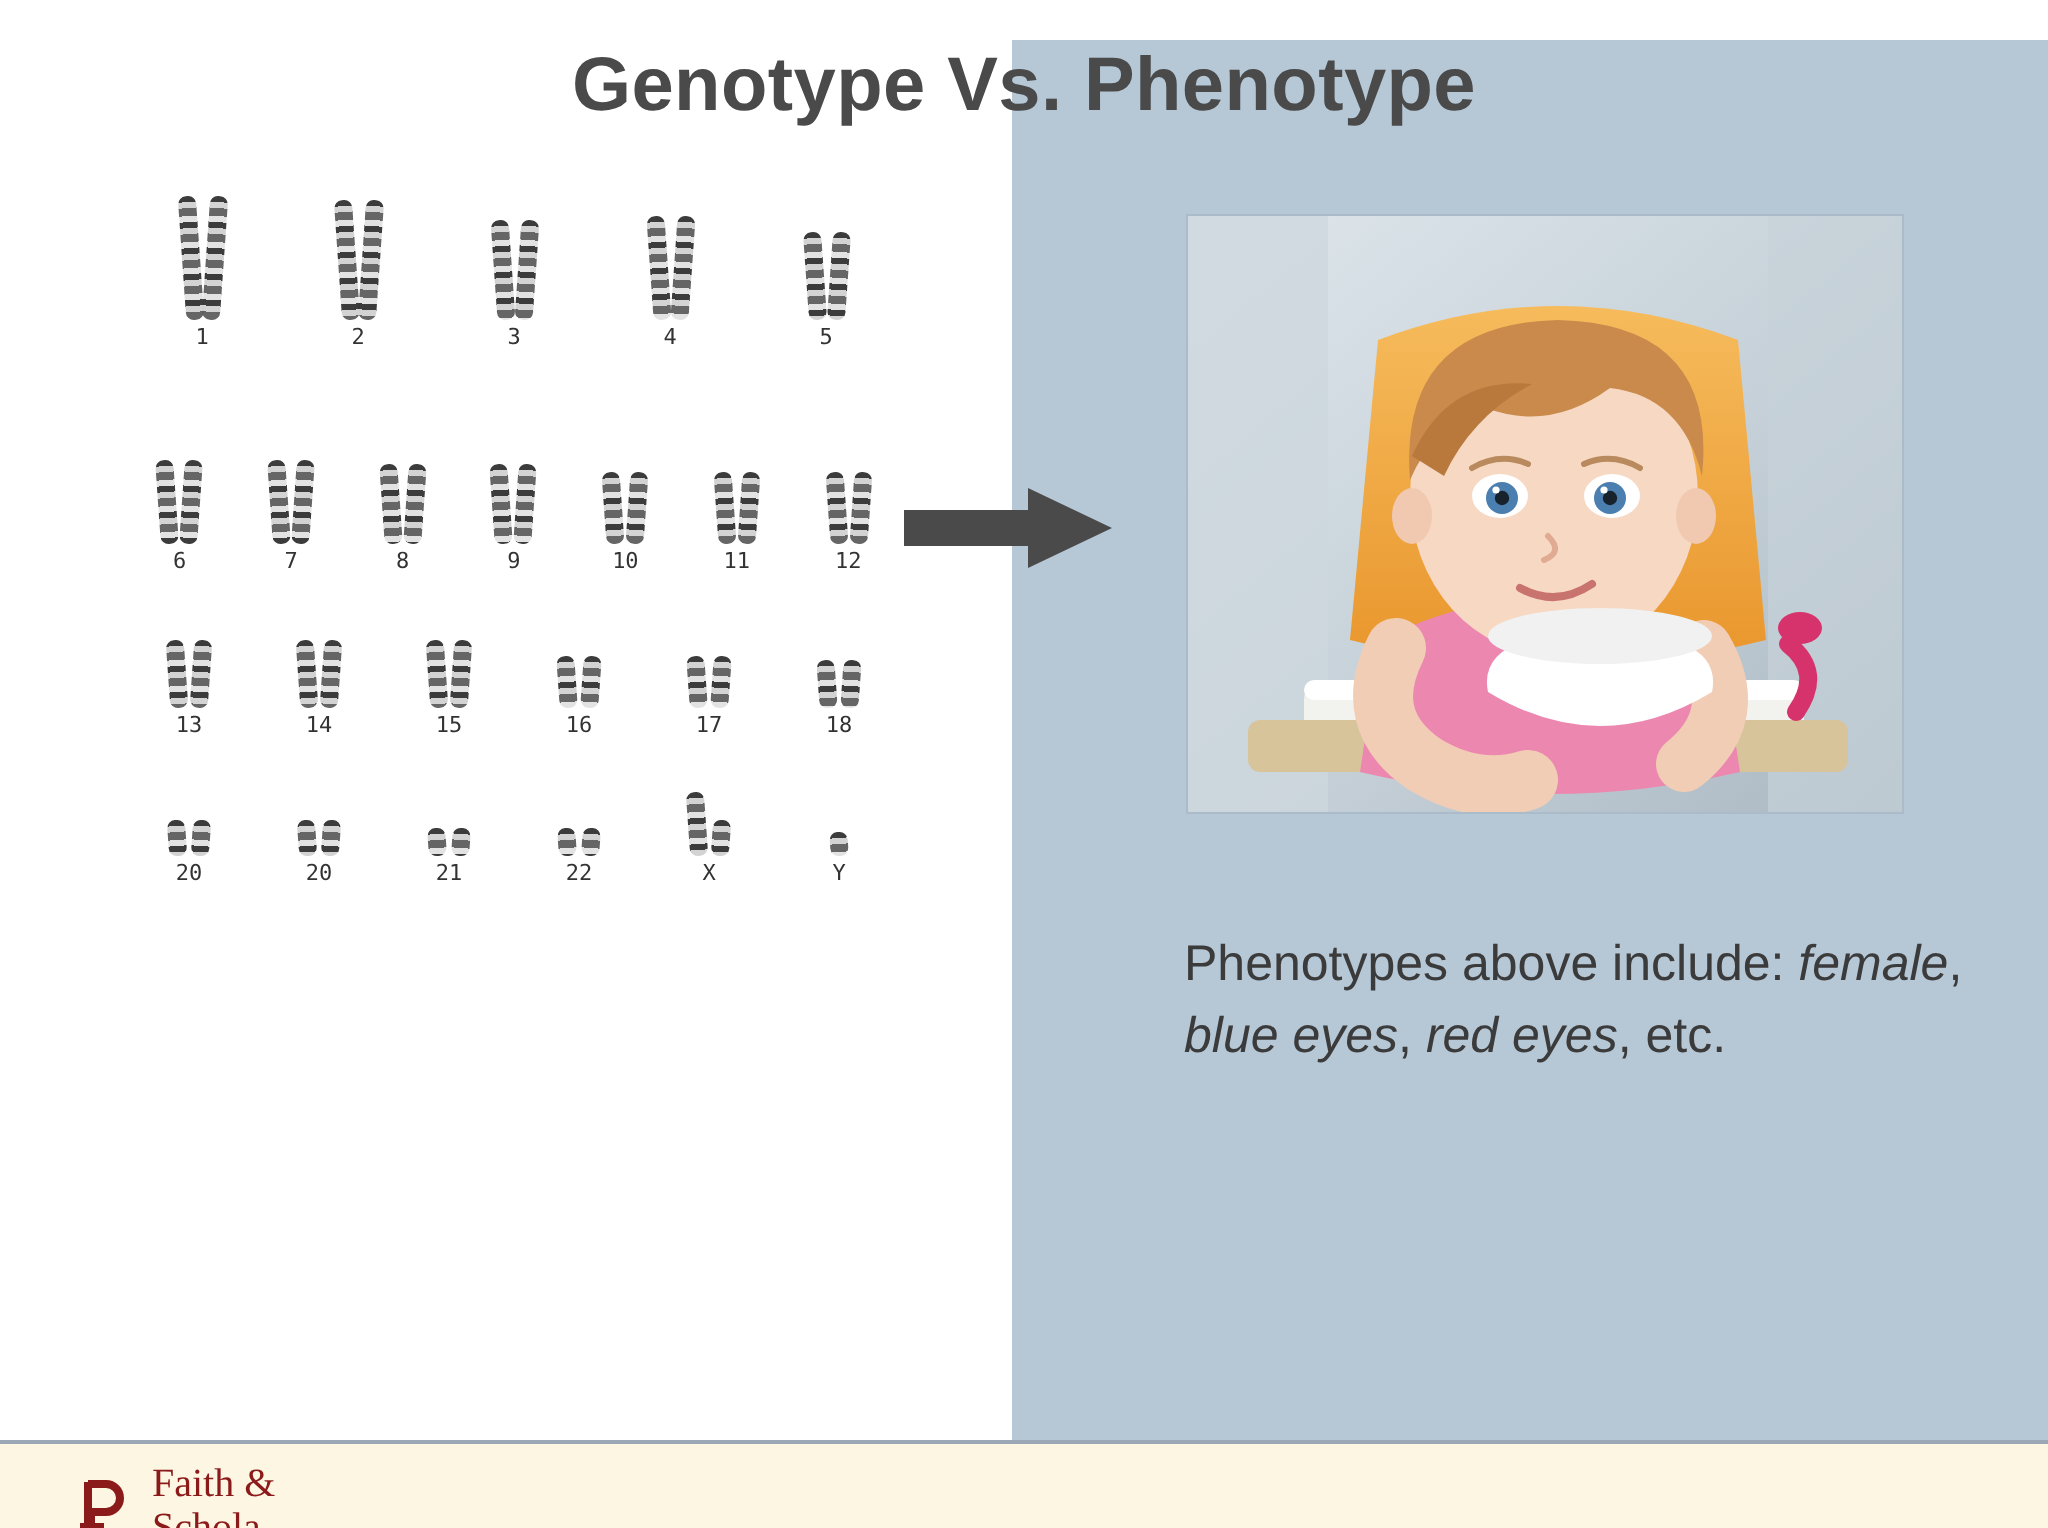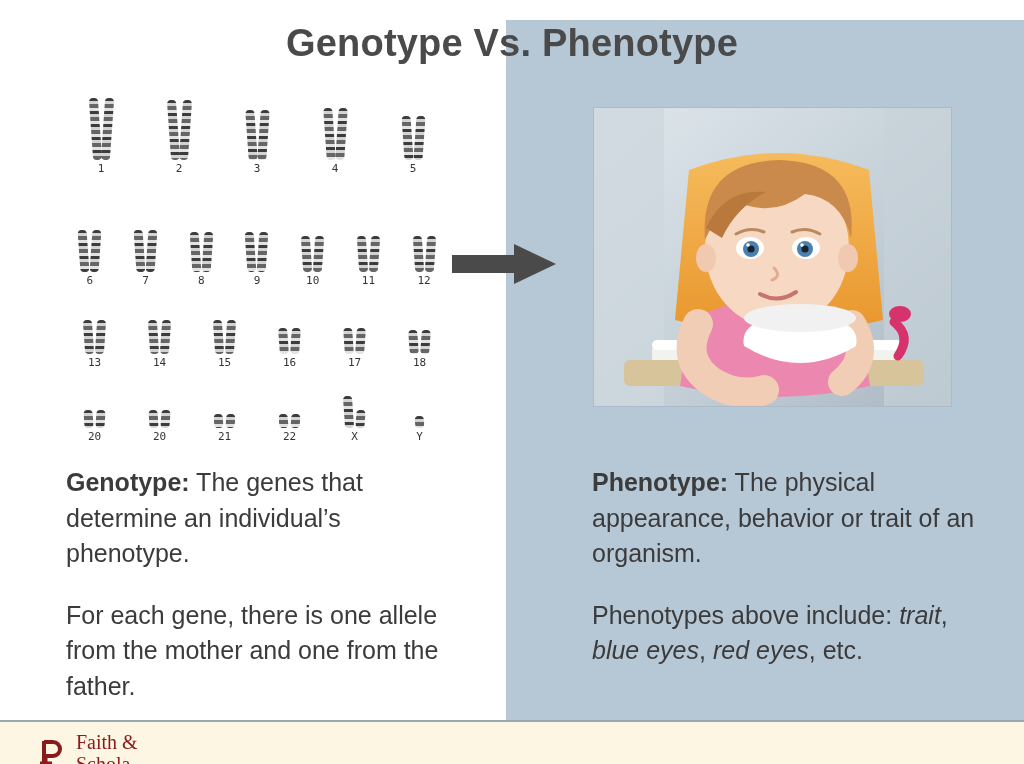--- a/index.html
+++ b/index.html
@@ -416,33 +416,24 @@
       <path d="M166 186 q18 10 36 -2" stroke="#c9736f" stroke-width="4" fill="none" stroke-linecap="round"></path>
 
       <path d="M150 238 q56 34 112 0 q6 -30 -56 -30 q-62 0 -56 30 Z" fill="#ffffff"></path>
       <ellipse cx="206" cy="210" rx="56" ry="14" fill="#f1f1f1"></ellipse>
 
       <path d="M300 214 q18 14 4 34" stroke="#d6336c" stroke-width="9" fill="none" stroke-linecap="round"></path>
       <ellipse cx="306" cy="206" rx="11" ry="8" fill="#d6336c"></ellipse>
     </svg>
   </div>
 
-  <div class="text-left">
-    <p class="para">
-      <b>Genotype:</b><span> The genes that determine an individual’s phenotype.</span>
-    </p>
-    <p class="para">For each gene, there is one allele from the mother and one from the father.</p>
-  </div>
 
   <div class="text-right">
     <p class="para">
-      <b>Phenotype:</b><span> The physical appearance, behavior or trait of an organism.</span>
-    </p>
-    <p class="para">
-      <span>Phenotypes above include: </span><i>trait</i><span>, </span><i>blue eyes</i><span>, </span><i>red eyes</i><span>, etc.</span>
+      <span>Phenotypes above include: </span><i>female</i><span>, </span><i>blue eyes</i><span>, </span><i>red eyes</i><span>, etc.</span>
     </p>
   </div>
 
   <div class="footer">
     <div class="logo">
       <div class="logo-mark">
         <svg width="30" height="34" viewBox="0 0 30 34">
           <path d="M6 4 L6 30" stroke="#8b1a1a" stroke-width="4"></path>
           <path d="M6 5 h9 a7 7 0 0 1 0 14 h-9" fill="none" stroke="#8b1a1a" stroke-width="4"></path>
           <path d="M2 26 h12 M8 20 v12" stroke="#8b1a1a" stroke-width="3"></path>

